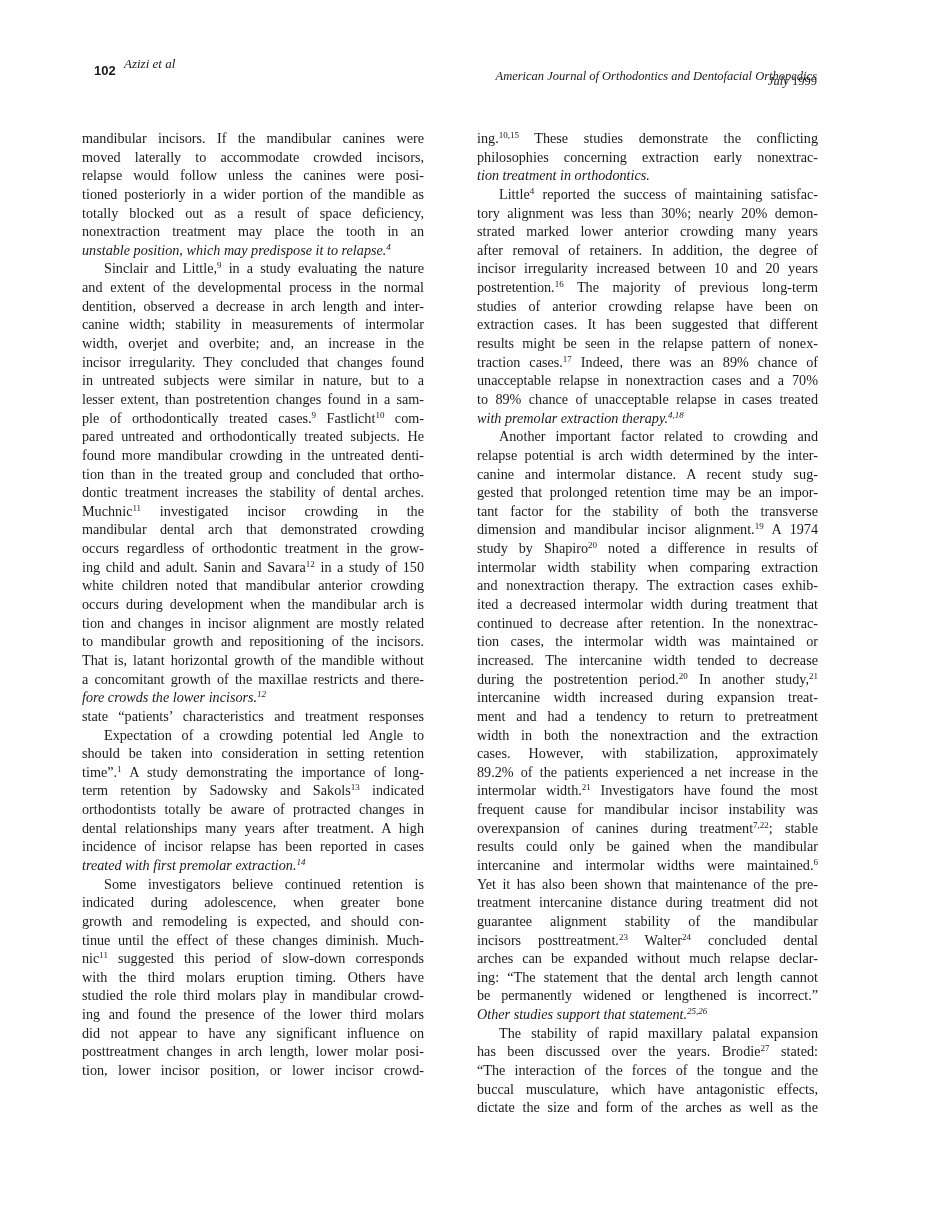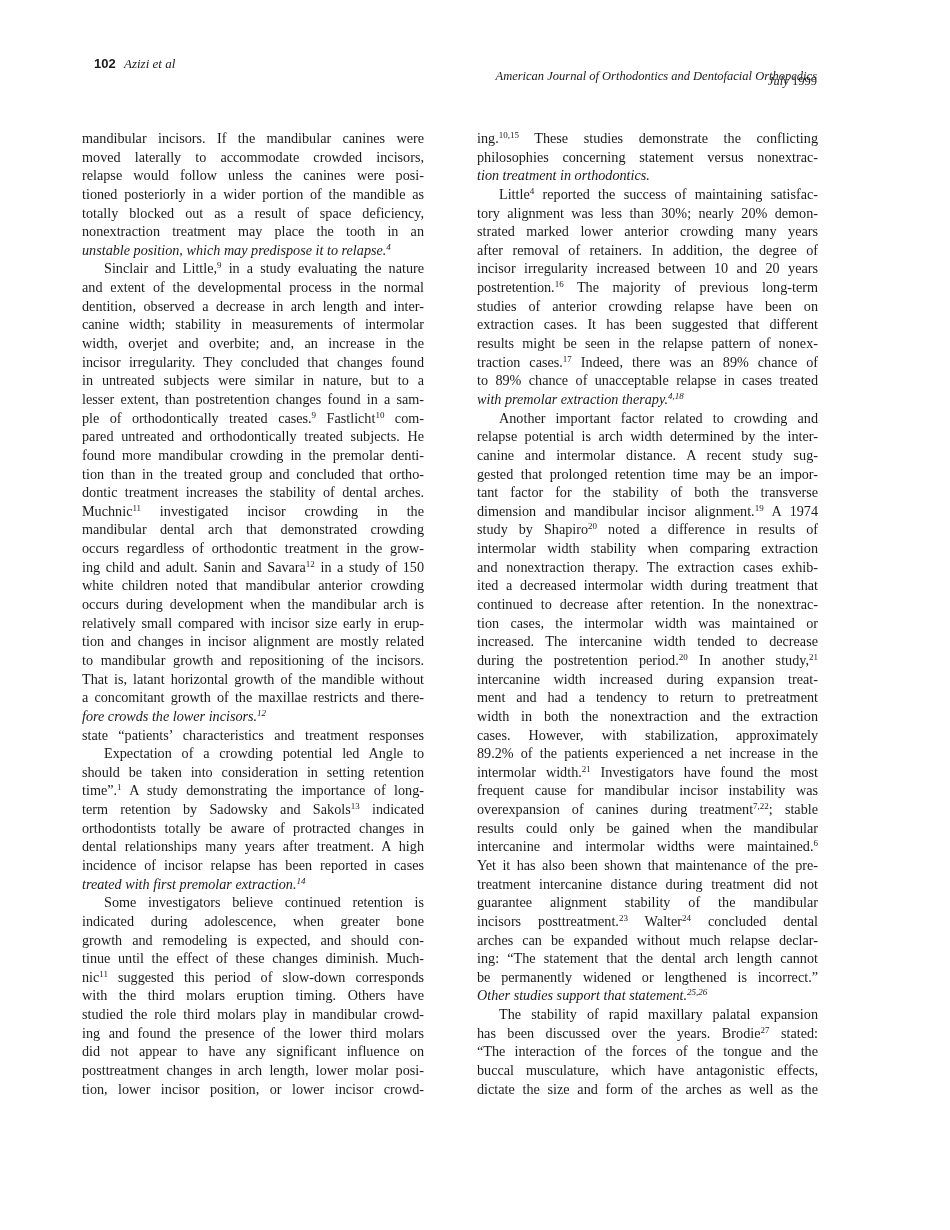--- a/index.html
+++ b/index.html
@@ -1,19 +1,19 @@
 <!DOCTYPE html>
 <html><head>
 <meta charset="utf-8">
 <style>
   html, body { margin: 0; padding: 0; background: #ffffff; }
   body { width: 950px; height: 1230px; position: relative; overflow: hidden;
          font-family: "Liberation Serif", "DejaVu Serif", serif; color: #1a1a1a; }
   .header { position: absolute; top: 56px; left: 94px; width: 723px; height: 40px; }
-  .page-num { position: absolute; left: 0; top: 0; font-family: "Liberation Sans", sans-serif; font-weight: bold; font-size: 13px; }
+  .page-num { position: absolute; left: 0; top: 7px; font-family: "Liberation Sans", sans-serif; font-weight: bold; font-size: 13px; }
   .authors { position: absolute; left: 30px; top: 0; font-style: italic; font-size: 13px; }
   .journal { position: absolute; right: 0; top: 13px; font-style: italic; font-size: 12.5px; text-align: right; }
   .issue { position: absolute; right: 0; top: 18px; font-size: 12.5px; text-align: right; }
   .issue .month { font-style: italic; }
   .column { position: absolute; top: 129px; font-size: 14.2px; }
   .col-left { left: 82px; width: 342px; }
   .col-right { left: 477px; width: 341px; }
   .line { display: block; height: 18.65px; line-height: 18.65px; white-space: nowrap;
           text-align: justify; text-align-last: justify; }
   .line.last { text-align-last: left; font-style: italic; }
@@ -41,30 +41,29 @@
     <span class="line indent">Sinclair and Little,<sup>9</sup> in a study evaluating the nature</span>
     <span class="line">and extent of the developmental process in the normal</span>
     <span class="line">dentition, observed a decrease in arch length and inter-</span>
     <span class="line">canine width; stability in measurements of intermolar</span>
     <span class="line">width, overjet and overbite; and, an increase in the</span>
     <span class="line">incisor irregularity. They concluded that changes found</span>
     <span class="line">in untreated subjects were similar in nature, but to a</span>
     <span class="line">lesser extent, than postretention changes found in a sam-</span>
     <span class="line">ple of orthodontically treated cases.<sup>9</sup> Fastlicht<sup>10</sup> com-</span>
     <span class="line">pared untreated and orthodontically treated subjects. He</span>
-    <span class="line">found more mandibular crowding in the premolar denti-</span>
+    <span class="line">found more mandibular crowding in the untreated denti-</span>
     <span class="line">tion than in the treated group and concluded that ortho-</span>
     <span class="line">dontic treatment increases the stability of dental arches.</span>
     <span class="line">Muchnic<sup>11</sup> investigated incisor crowding in the</span>
     <span class="line">mandibular dental arch that demonstrated crowding</span>
     <span class="line">occurs regardless of orthodontic treatment in the grow-</span>
     <span class="line">ing child and adult. Sanin and Savara<sup>12</sup> in a study of 150</span>
     <span class="line">white children noted that mandibular anterior crowding</span>
     <span class="line">occurs during development when the mandibular arch is</span>
-    <span class="line">relatively small compared with incisor size early in erup-</span>
     <span class="line">tion and changes in incisor alignment are mostly related</span>
     <span class="line">to mandibular growth and repositioning of the incisors.</span>
     <span class="line">That is, latant horizontal growth of the mandible without</span>
     <span class="line">a concomitant growth of the maxillae restricts and there-</span>
     <span class="line last">fore crowds the lower incisors.<sup>12</sup></span>
     <span class="line">state “patients’ characteristics and treatment responses</span>
     <span class="line indent">Expectation of a crowding potential led Angle to</span>
     <span class="line">should be taken into consideration in setting retention</span>
     <span class="line">time”.<sup>1</sup> A study demonstrating the importance of long-</span>
     <span class="line">term retention by Sadowsky and Sakols<sup>13</sup> indicated</span>
@@ -79,32 +78,33 @@
     <span class="line">nic<sup>11</sup> suggested this period of slow-down corresponds</span>
     <span class="line">with the third molars eruption timing. Others have</span>
     <span class="line">studied the role third molars play in mandibular crowd-</span>
     <span class="line">ing and found the presence of the lower third molars</span>
     <span class="line">did not appear to have any significant influence on</span>
     <span class="line">posttreatment changes in arch length, lower molar posi-</span>
     <span class="line">tion, lower incisor position, or lower incisor crowd-</span>
   </div>
 <div class="column col-right">
     <span class="line">ing.<sup>10,15</sup> These studies demonstrate the conflicting</span>
-    <span class="line">philosophies concerning statement versus nonextrac-</span>
+    <span class="line">philosophies concerning extraction early nonextrac-</span>
     <span class="line last">tion treatment in orthodontics.</span>
     <span class="line indent">Little<sup>4</sup> reported the success of maintaining satisfac-</span>
     <span class="line">tory alignment was less than 30%; nearly 20% demon-</span>
     <span class="line">strated marked lower anterior crowding many years</span>
     <span class="line">after removal of retainers. In addition, the degree of</span>
     <span class="line">incisor irregularity increased between 10 and 20 years</span>
     <span class="line">postretention.<sup>16</sup> The majority of previous long-term</span>
     <span class="line">studies of anterior crowding relapse have been on</span>
     <span class="line">extraction cases. It has been suggested that different</span>
     <span class="line">results might be seen in the relapse pattern of nonex-</span>
     <span class="line">traction cases.<sup>17</sup> Indeed, there was an 89% chance of</span>
+    <span class="line">unacceptable relapse in nonextraction cases and a 70%</span>
     <span class="line">to 89% chance of unacceptable relapse in cases treated</span>
     <span class="line last">with premolar extraction therapy.<sup>4,18</sup></span>
     <span class="line indent">Another important factor related to crowding and</span>
     <span class="line">relapse potential is arch width determined by the inter-</span>
     <span class="line">canine and intermolar distance. A recent study sug-</span>
     <span class="line">gested that prolonged retention time may be an impor-</span>
     <span class="line">tant factor for the stability of both the transverse</span>
     <span class="line">dimension and mandibular incisor alignment.<sup>19</sup> A 1974</span>
     <span class="line">study by Shapiro<sup>20</sup> noted a difference in results of</span>
     <span class="line">intermolar width stability when comparing extraction</span>

